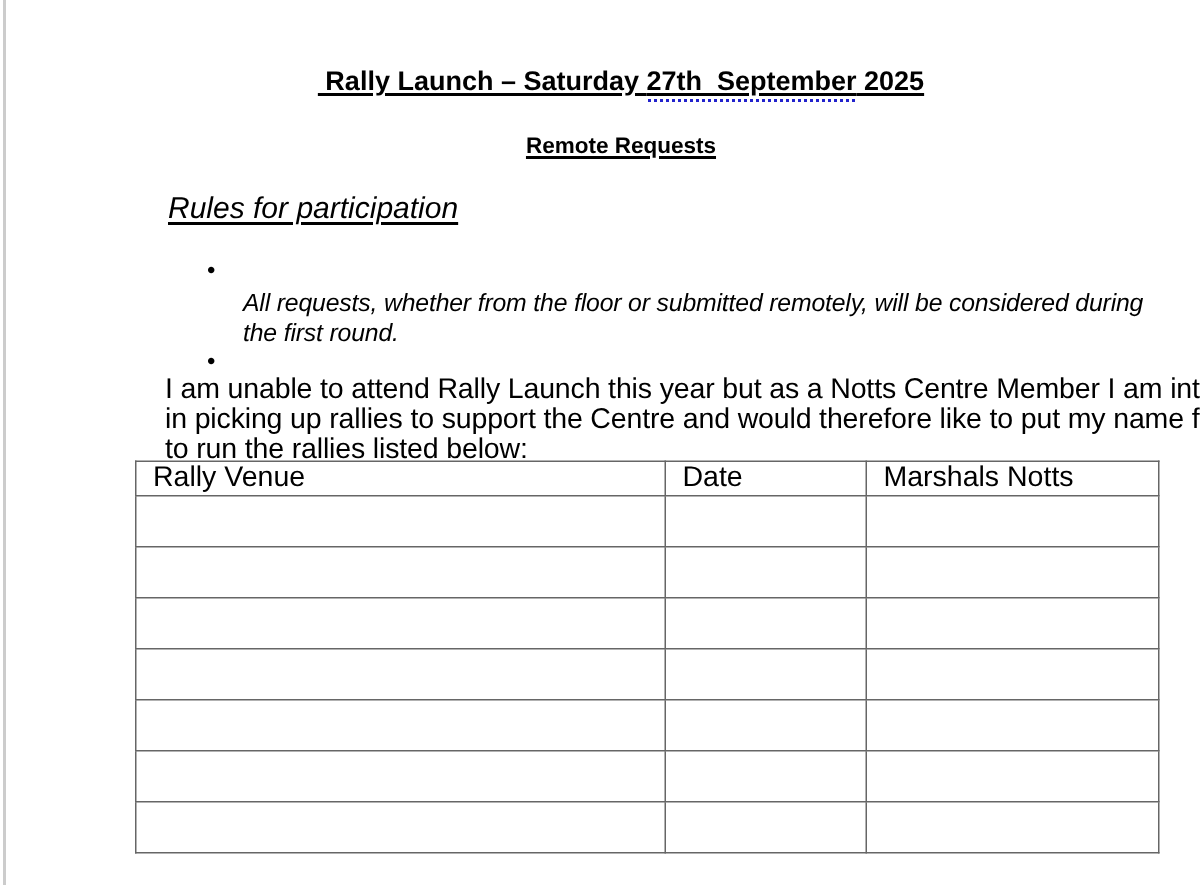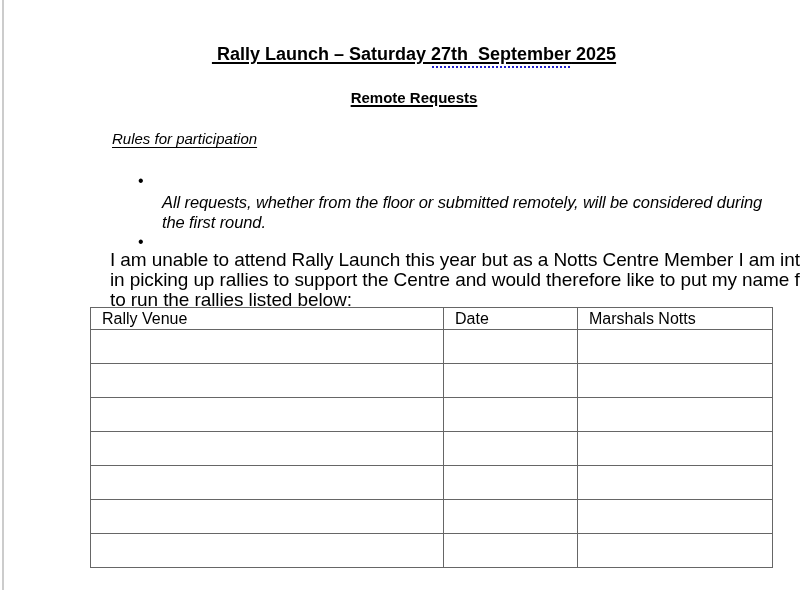--- a/index.html
+++ b/index.html
@@ -36,21 +36,21 @@
     margin: 20px 0 0 0;
     font-size: 15px; line-height: 24px; font-weight: 700;
     text-decoration: underline;
     text-decoration-thickness: 2px;
     text-underline-offset: 2px;
     display: block;
   }
   h2.subtitle span { }
   .rules {
     margin: 19px 0 0 112px;
-    font-size: 15px; line-height: 20px;
+    font-size: 20px; line-height: 20px;
     font-style: italic;
   }
   .rules .u { text-decoration: underline; text-underline-offset: 3px; }
   ul.bullets {
     margin: 22px 0 0 138px; padding: 0;
     list-style: none;
     font-size: 16.5px; line-height: 20px;
     font-style: italic;
     letter-spacing: -0.1px;
   }
@@ -72,21 +72,21 @@
     table-layout: fixed;
     width: 682px;
   }
   table.req th, table.req td {
     border: 1px solid #666666;
     padding: 0 0 0 11px;
     vertical-align: middle;
   }
   table.req th {
     height: 22px;
-    font-size: 16px; font-weight: 400;
+    font-size: 19px; font-weight: 400;
     text-align: left;
     white-space: nowrap;
     margin-top: 23px;
   }
   table.req td { height: 34px; }
 </style>
 </head>
 <body>
 
 <div class="page">

